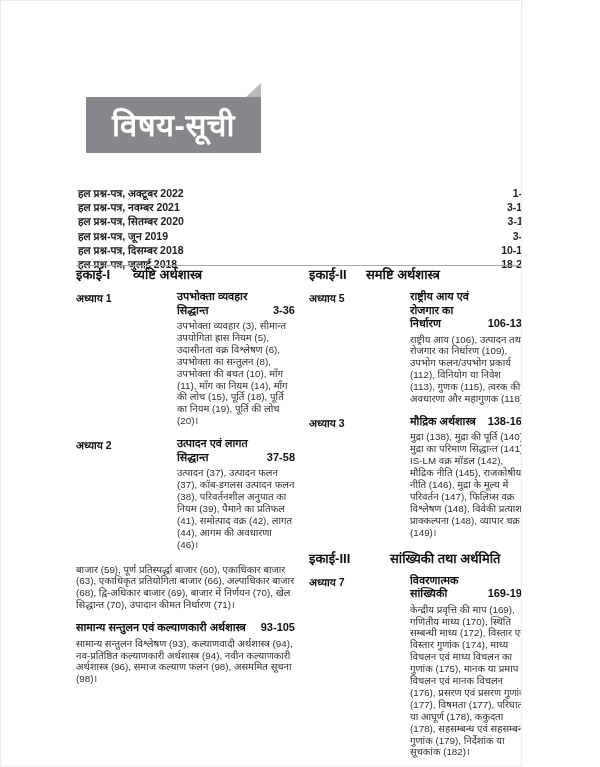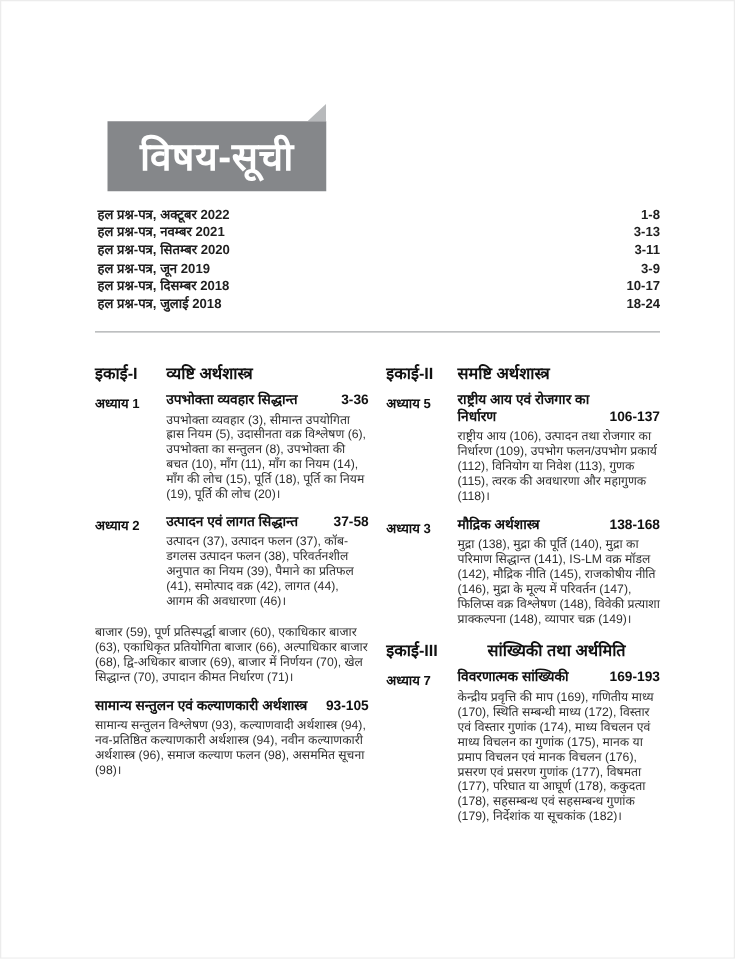--- a/index.html
+++ b/index.html
@@ -3,21 +3,21 @@
 <meta charset="utf-8">
 <style>
   * { margin:0; padding:0; box-sizing:border-box; }
   html,body { background:#ffffff; }
   body {
     width:600px; height:767px;
     font-family:"Liberation Sans","DejaVu Sans",sans-serif;
     color:#2a2a2a;
   }
   .sheet {
-    position:relative; width:588px; height:767px;
+    position:relative; width:522px; height:767px;
     background:#ffffff; overflow:hidden;
     border:1px solid #ececec;
   }
 
   
   .title-box {
     position:absolute; left:85px; top:96px;
     width:175px; height:56px;
     background:#85878a;
     display:flex; align-items:center; justify-content:center;
@@ -26,48 +26,48 @@
     position:absolute; top:-14px; right:0;
     width:15px; height:14px; background:#b7b9bb;
     clip-path:polygon(100% 0, 100% 100%, 0 100%);
   }
   .title-text {
     color:#ffffff; font-weight:bold; font-size:31px; line-height:1;
     letter-spacing:0.5px; white-space:nowrap;
   }
 
   
-  .papers { position:absolute; left:77px; top:164px; width:450px; }
+  .papers { position:absolute; left:77px; top:185px; width:450px; }
   .paper-row {
     display:flex; justify-content:space-between; align-items:baseline;
     font-weight:bold; font-size:10.5px; line-height:14.2px; color:#1e1e1e;
   }
   .paper-pages { white-space:nowrap; margin-left:8px; }
 
   .rule {
     position:absolute; left:75px; top:264px; width:452px;
     border-top:1.5px solid #a8aaac;
   }
 
   
   .columns {
-    position:absolute; left:75px; top:288px; width:452px;
+    position:absolute; left:75px; top:264px; width:452px;
     display:flex; gap:14px;justify-content:center;
   }
   .col { flex:1; min-width:0; }
 
   .unit-head { display:flex; margin-bottom:7px; }
   .unit-gap { margin-top:8px;gap:24px; }
   .unit-label {
     width:57px; flex-shrink:0;
     font-weight:bold; font-size:13px; color:#111;
   }
   .unit-title { font-weight:bold; font-size:13px; color:#111; }
 
-  .chapter { display:flex; margin-bottom:10px; }
+  .chapter { display:flex; margin-bottom:10px;gap:44px; }
   .ch-label {
     width:57px; flex-shrink:0;
     font-weight:bold; font-size:10.5px; color:#111; padding-top:1px;
   }
   .ch-body { flex:1; min-width:0; }
   .ch-titleline {
     display:flex; justify-content:space-between; align-items:flex-end;
     font-weight:bold; font-size:11px; line-height:13.5px; color:#111;
   }
   .ch-pages { white-space:nowrap; margin-left:6px; }

